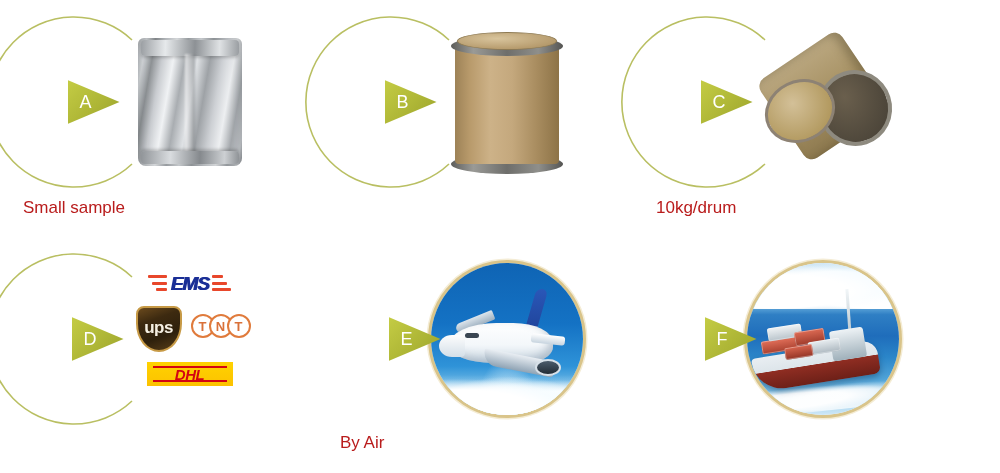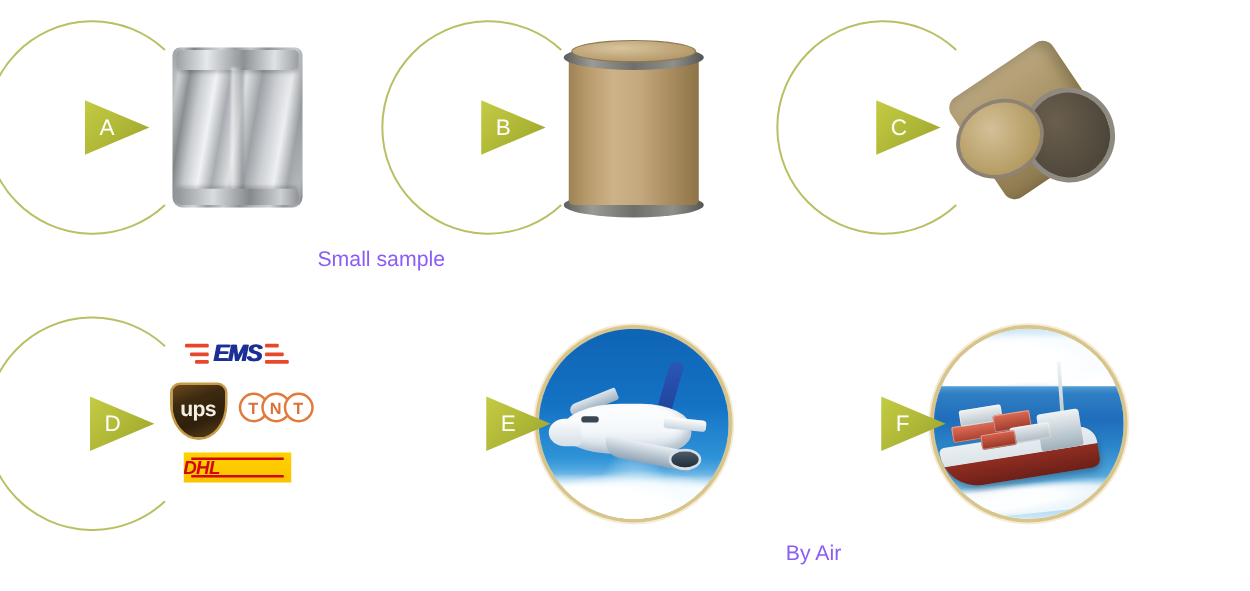--- a/index.html
+++ b/index.html
@@ -217,21 +217,21 @@
     background: #ffffff;
     margin-left: -6px;
   }
   .tnt-ring:first-child { margin-left: 0; }
 
   
   .dhl { left: 45px; top: 110px; width: 86px; height: 26px; }
   .dhl-box {
     width: 86px; height: 24px;
     background: linear-gradient(180deg,#ffd200,#fcc200);
-    display: flex; align-items: center; 
+    display: flex; align-items: center; justify-content: center;
     position: relative; overflow: hidden;
   }
   .dhl-box span {
     font: italic 900 15px/1 "Liberation Sans", sans-serif;
     color: #d40511;
     letter-spacing: -.5px;
   }
   .dhl-box::before, .dhl-box::after {
     content: "";
     position: absolute; left: 6px; right: 6px; height: 2px;
@@ -418,23 +418,23 @@
     transform: translateY(-50%);
     font: 400 18px/1 "Liberation Sans", sans-serif;
     color: #ffffff;
   }
 
   
   .caption {
     position: absolute;
     left: 0; right: 0;
     top: 198px;
-    text-align: right;
+    text-align: left;
     font: 400 17px/1.2 "Liberation Sans", sans-serif;
-    color: #8b5cf6;
+    color: #b91c1c;
     white-space: nowrap;
   }
   .cell.r1 .caption { top: 196px; }
 </style>
 </head>
 <body>
 
 <div class="board">
 
   <div class="cell r0 c0">
@@ -485,20 +485,21 @@
           <div class="d2-body"></div>
           <div class="d2-mouth"></div>
           <div class="d2-lid"></div>
         </div>
       </div>
       <div class="arrow top-row">
         <div class="arrow-tri"></div>
         <span class="arrow-letter">C</span>
       </div>
     </div>
+    <div class="caption">10kg/drum</div>
   </div>
 
   <div class="cell r1 c0">
     <div class="badge-wrap">
       <svg class="ring-svg" viewBox="0 0 176 176">
         <path d="M 30 150 A 85 85 0 1 1 30 26" fill="none" stroke="#b9bf62" stroke-width="1.6"></path>
       </svg>
 
       <div class="logo-grid">
 

